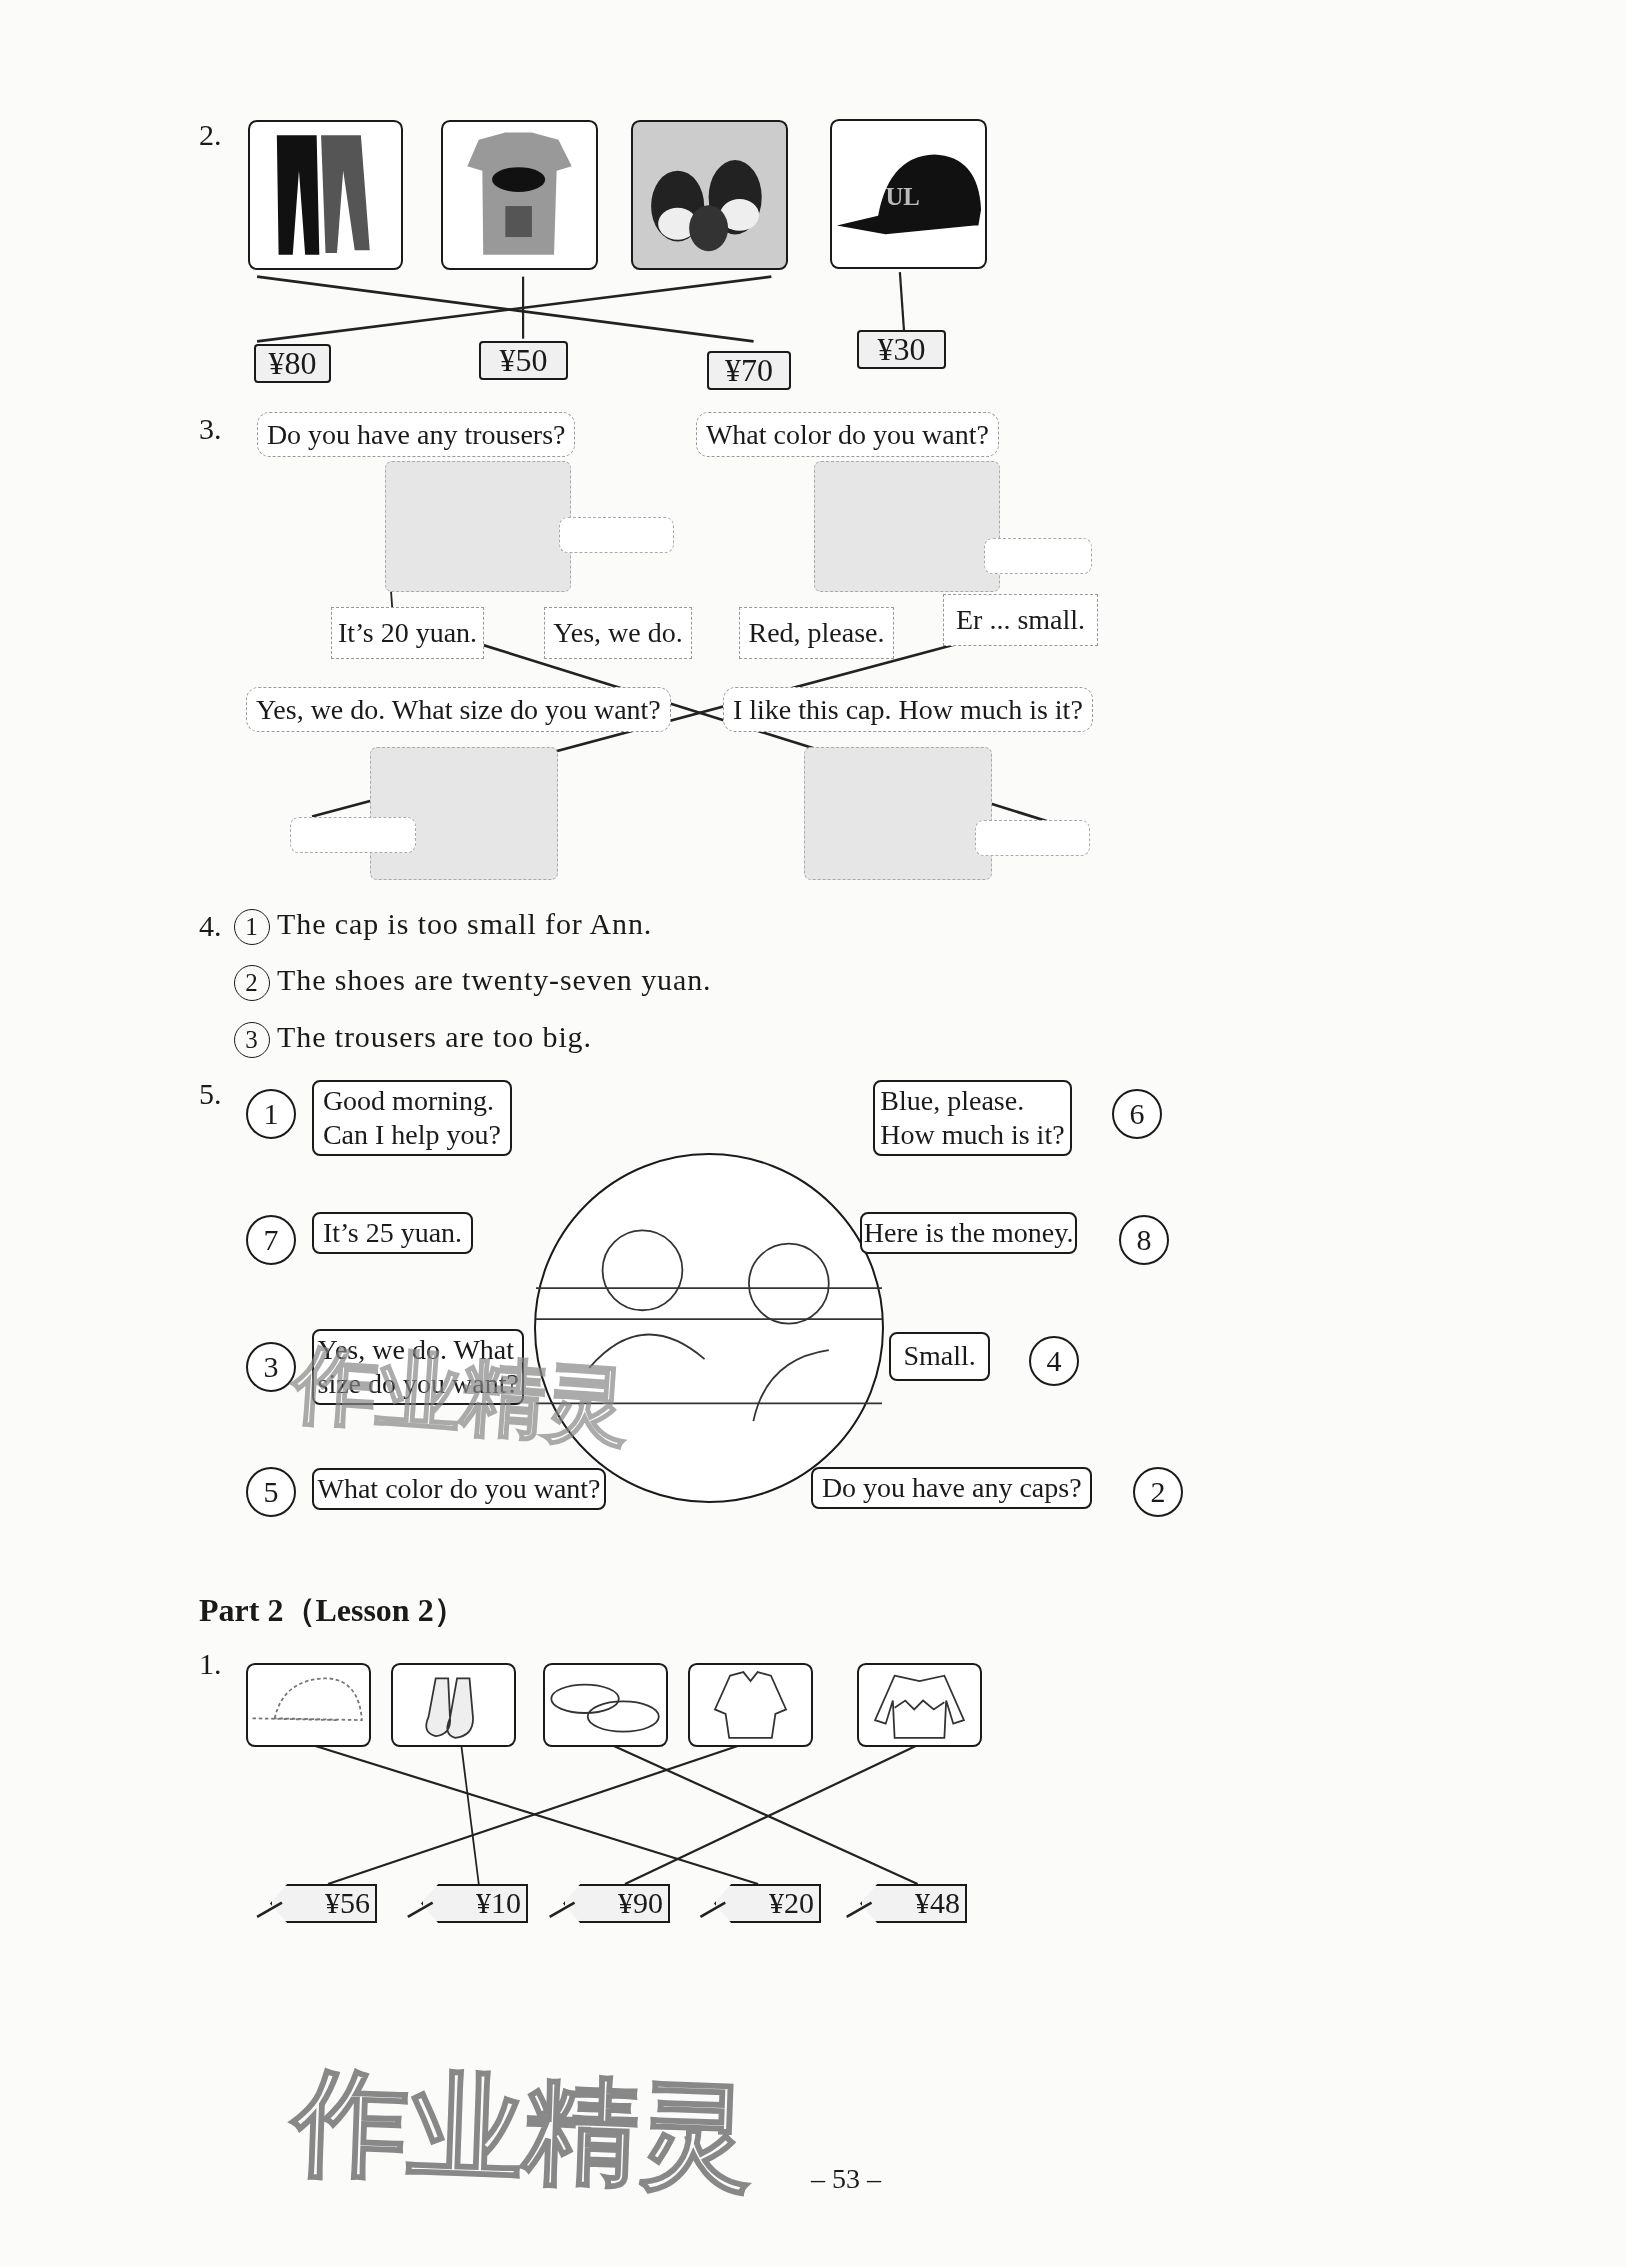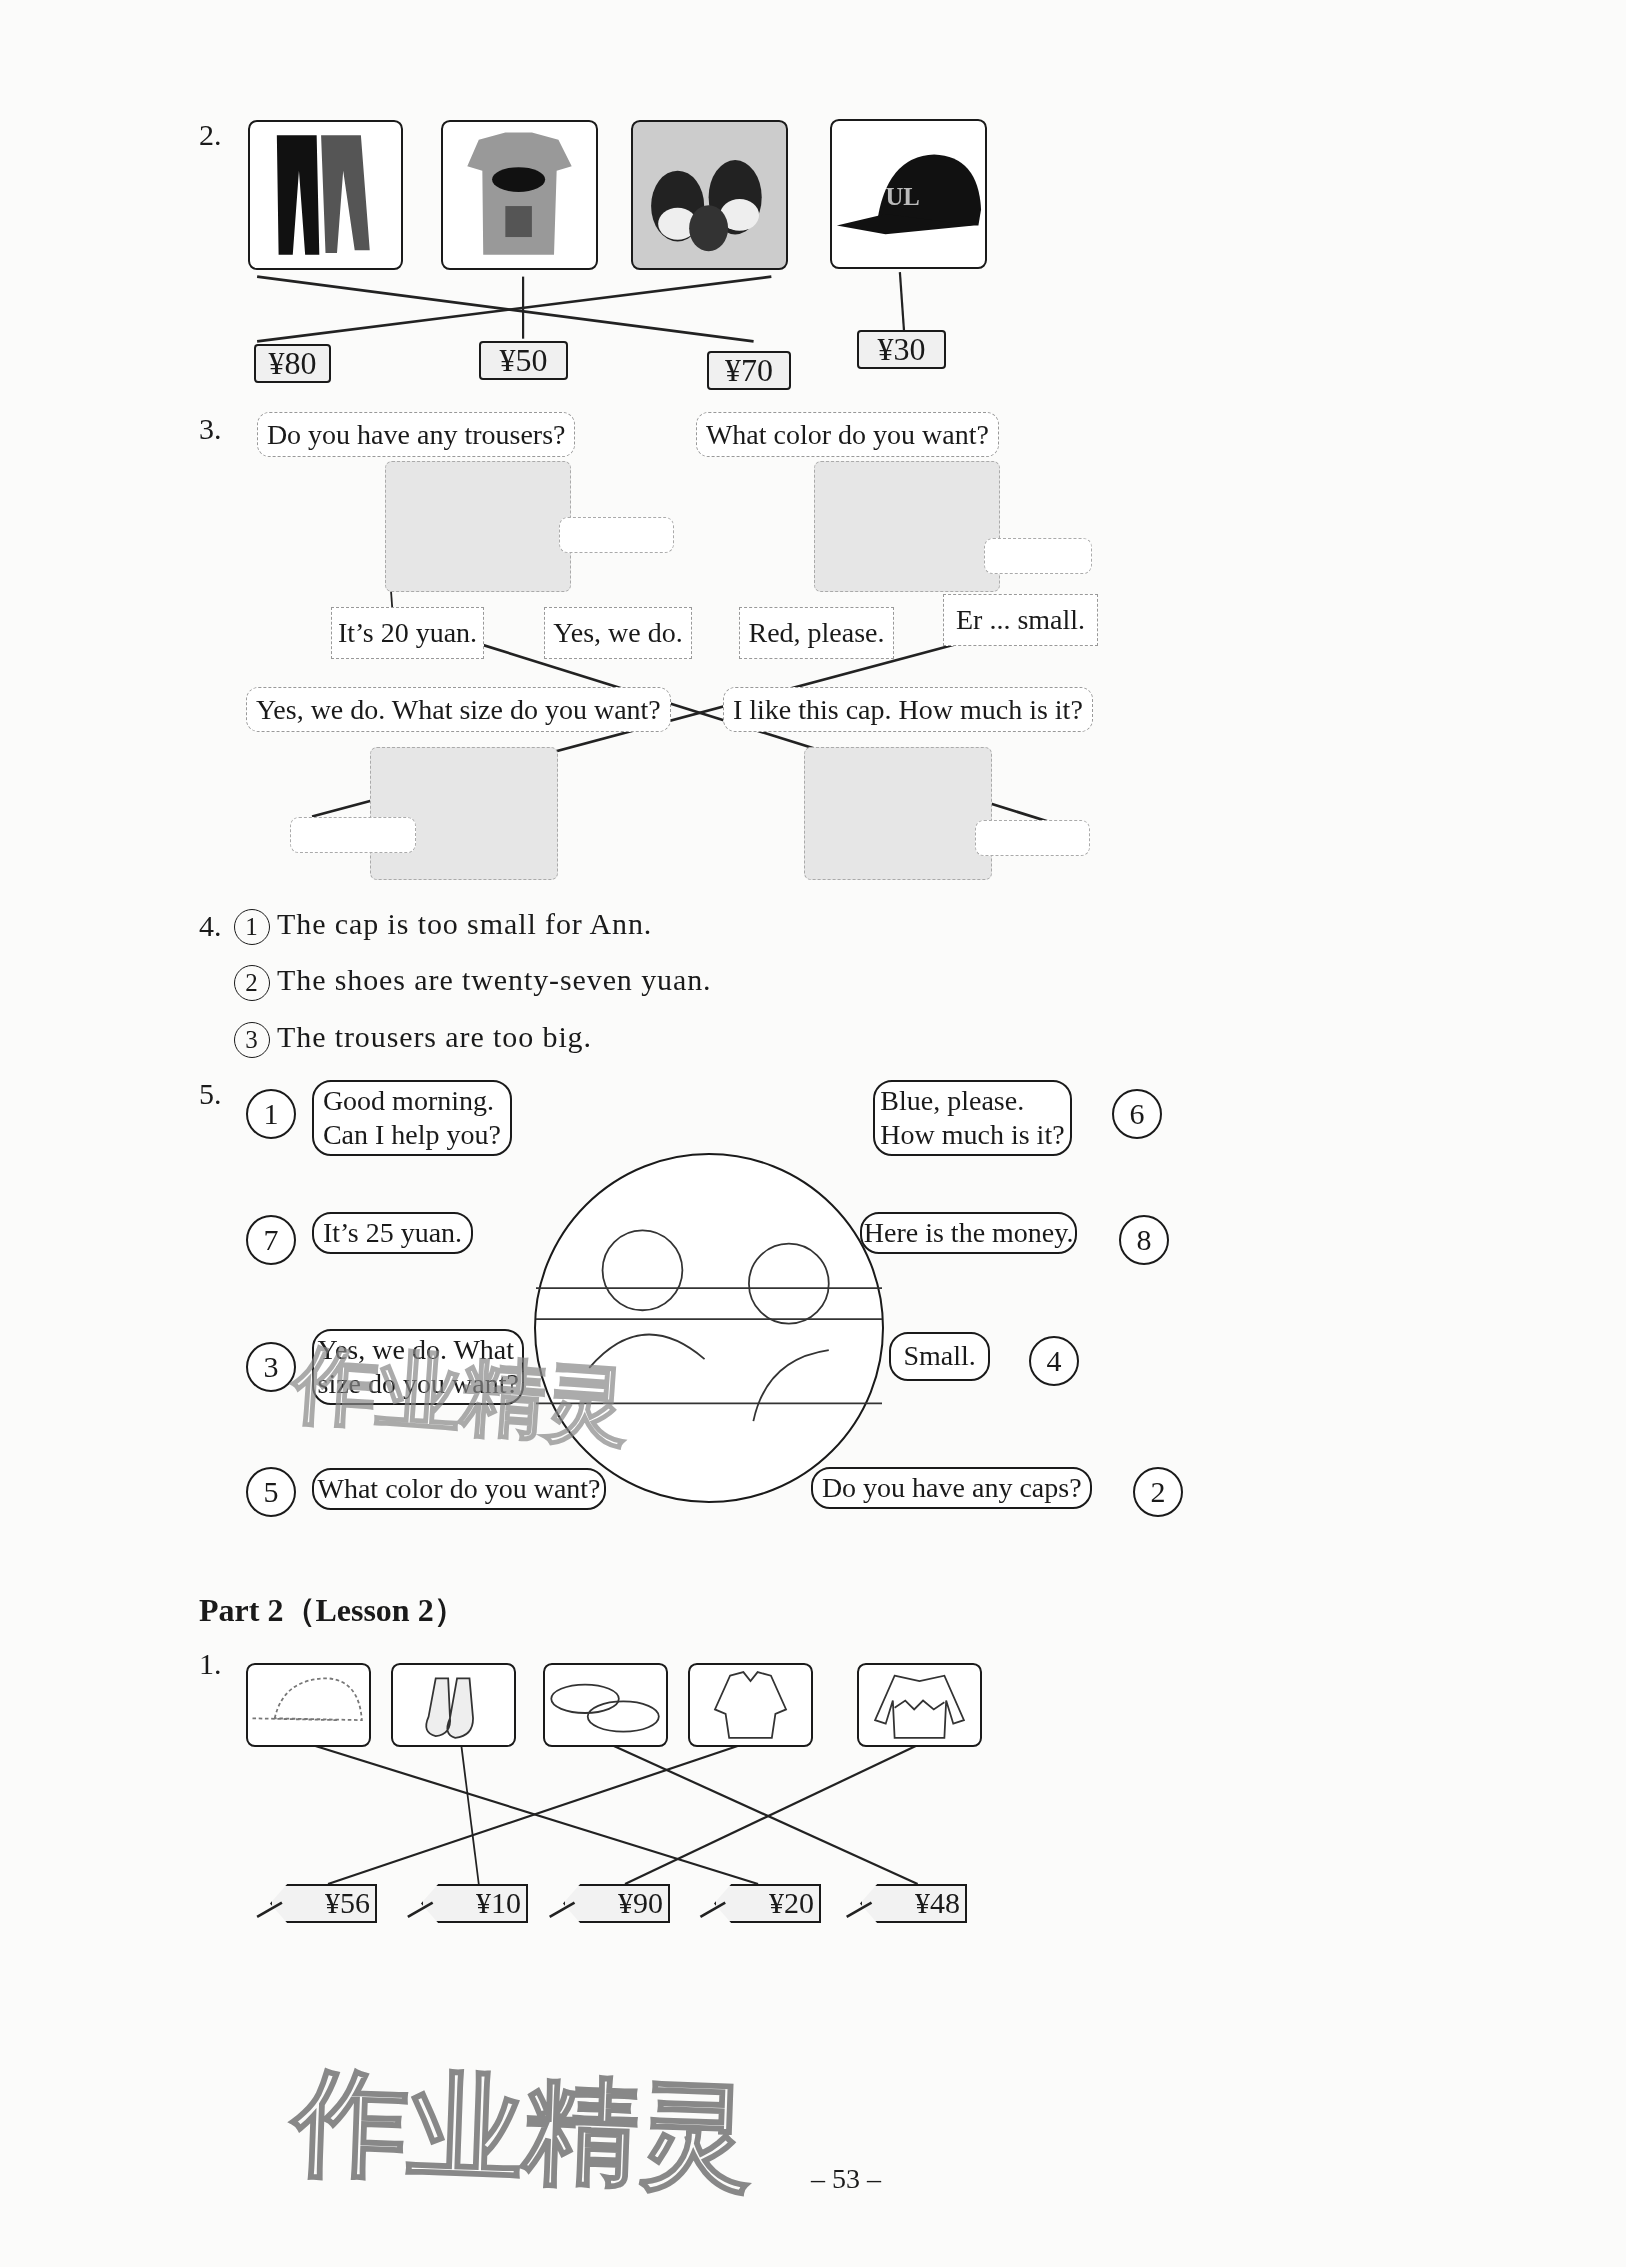--- a/index.html
+++ b/index.html
@@ -7,21 +7,21 @@
   .abs{position:absolute;}
   .qnum{position:absolute;font-size:30px;}
   .imgbox{position:absolute;border:2.7px solid #1a1a1a;border-radius:8.9px;background:#fff;overflow:hidden;}
   .pricetag{position:absolute;border:2.2px solid #1a1a1a;border-radius:4px;background:#f0f0f0;font-size:32px;text-align:center;line-height:35px;}
   .bubble{position:absolute;border:1.3px dashed #999;border-radius:12.4px;background:#fff;font-size:28px;padding:0 8.9px;line-height:43px;white-space:nowrap;}
   .ansbox{position:absolute;border:1.3px dashed #999;background:#fff;font-size:28px;line-height:50px;text-align:center;white-space:nowrap;}
   .scene{position:absolute;border:1.3px dashed #aaa;border-radius:7px;background:#e6e6e6;}
   .blank{position:absolute;border:1.3px dashed #aaa;border-radius:8.9px;background:#fff;}
   .sentence{position:absolute;font-size:30px;letter-spacing:0.9px;white-space:nowrap;}
   .circ{display:inline-block;width:34px;height:34px;border:1.8px solid #1a1a1a;border-radius:50%;text-align:center;line-height:34px;font-size:25px;margin-right:7px;vertical-align:middle;}
-  .dlg{position:absolute;border:2.2px solid #1a1a1a;border-radius:19px;background:#fff;font-size:28px;line-height:34px;padding:1.8px 8.9px;white-space:nowrap;}
+  .dlg{position:absolute;border:2.2px solid #1a1a1a;border-radius:8px;background:#fff;font-size:28px;line-height:34px;padding:1.8px 8.9px;white-space:nowrap;}
   .numcirc{position:absolute;width:46px;height:46px;border:2.2px solid #1a1a1a;border-radius:50%;text-align:center;line-height:46px;font-size:30px;background:#fff;}
   .heading{position:absolute;font-size:32px;font-weight:bold;}
   .p2box{position:absolute;border:2.7px solid #1a1a1a;border-radius:8.9px;background:#fff;}
   .ptag{position:absolute;border:2.2px solid #1a1a1a;background:#f2f2f2;font-size:30px;line-height:34px;text-align:right;padding-right:5.3px;clip-path:polygon(16% 0,100% 0,100% 100%,16% 100%,0 50%);}
   .watermark{position:absolute;font-family:"DejaVu Sans",sans-serif;font-weight:bold;color:transparent;-webkit-text-stroke:2.2px #888;white-space:nowrap;}
   .pagenum{position:absolute;font-size:28px;font-family:Liberation Serif, serif;}
   svg.lines{position:absolute;left:0;top:0;pointer-events:none;}
 </style>
 </head>
 <body>

